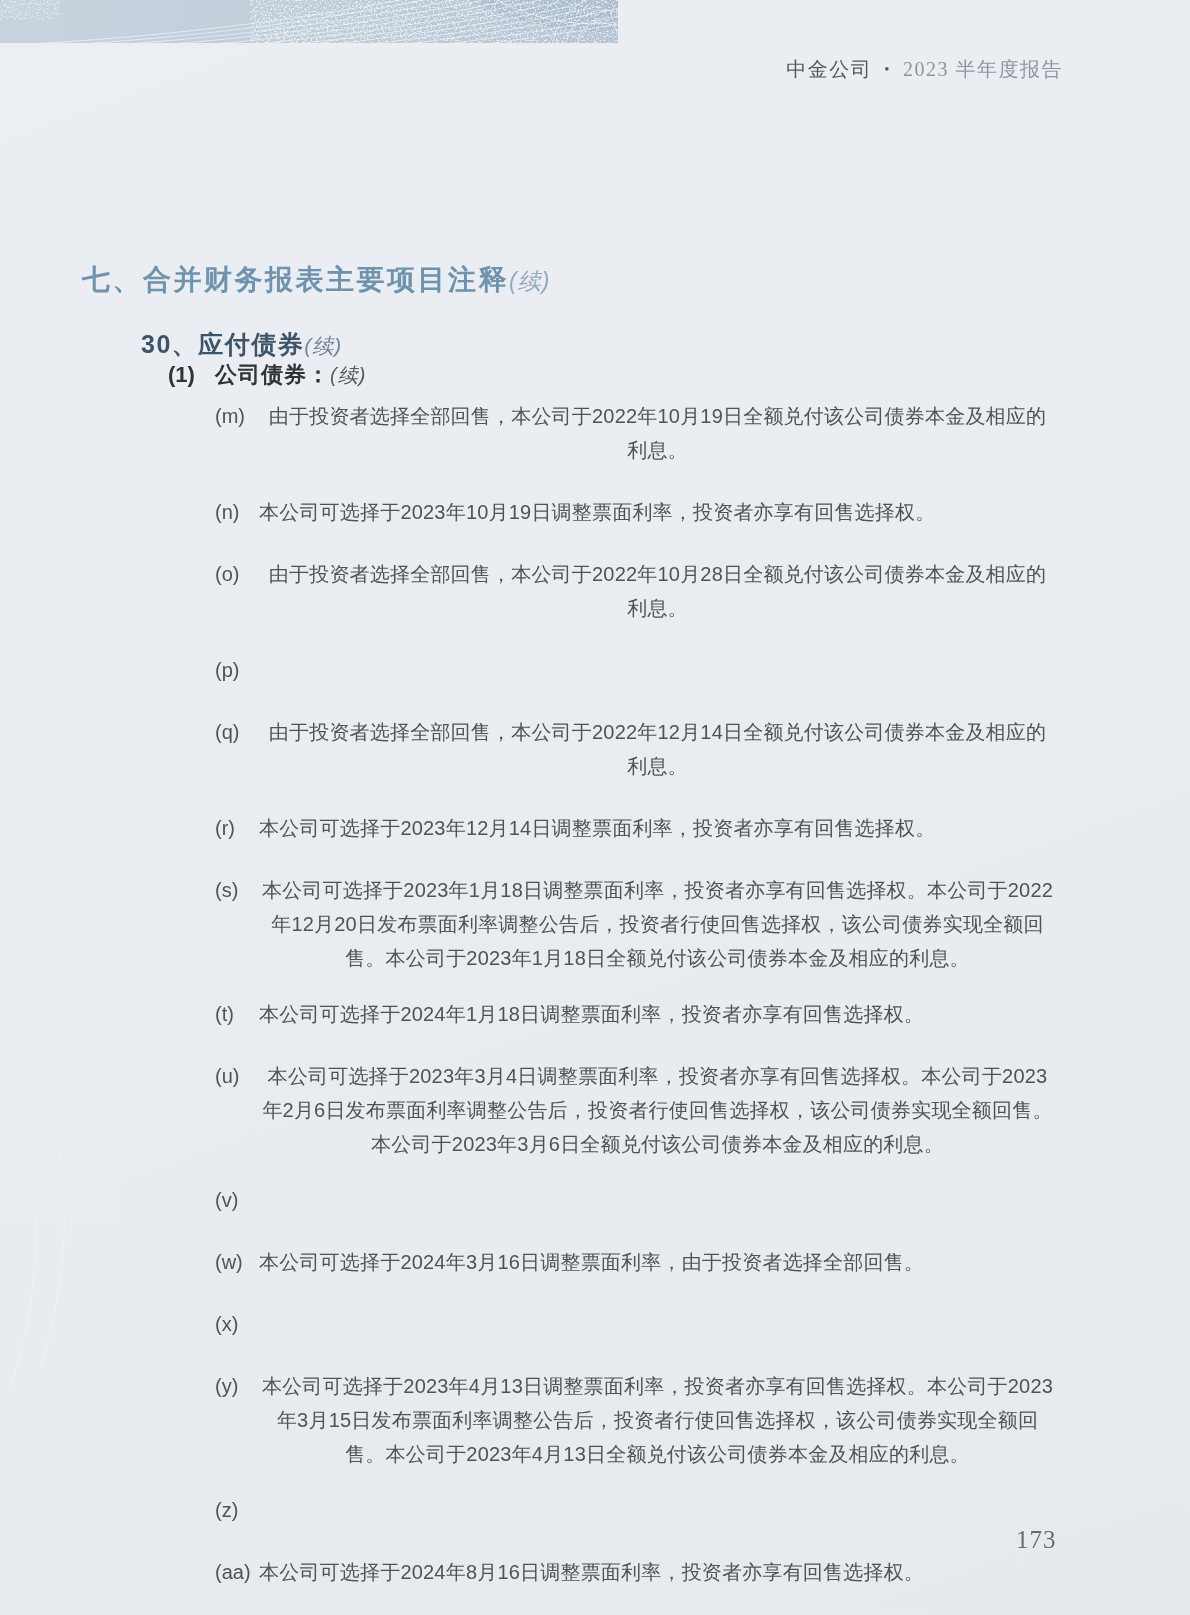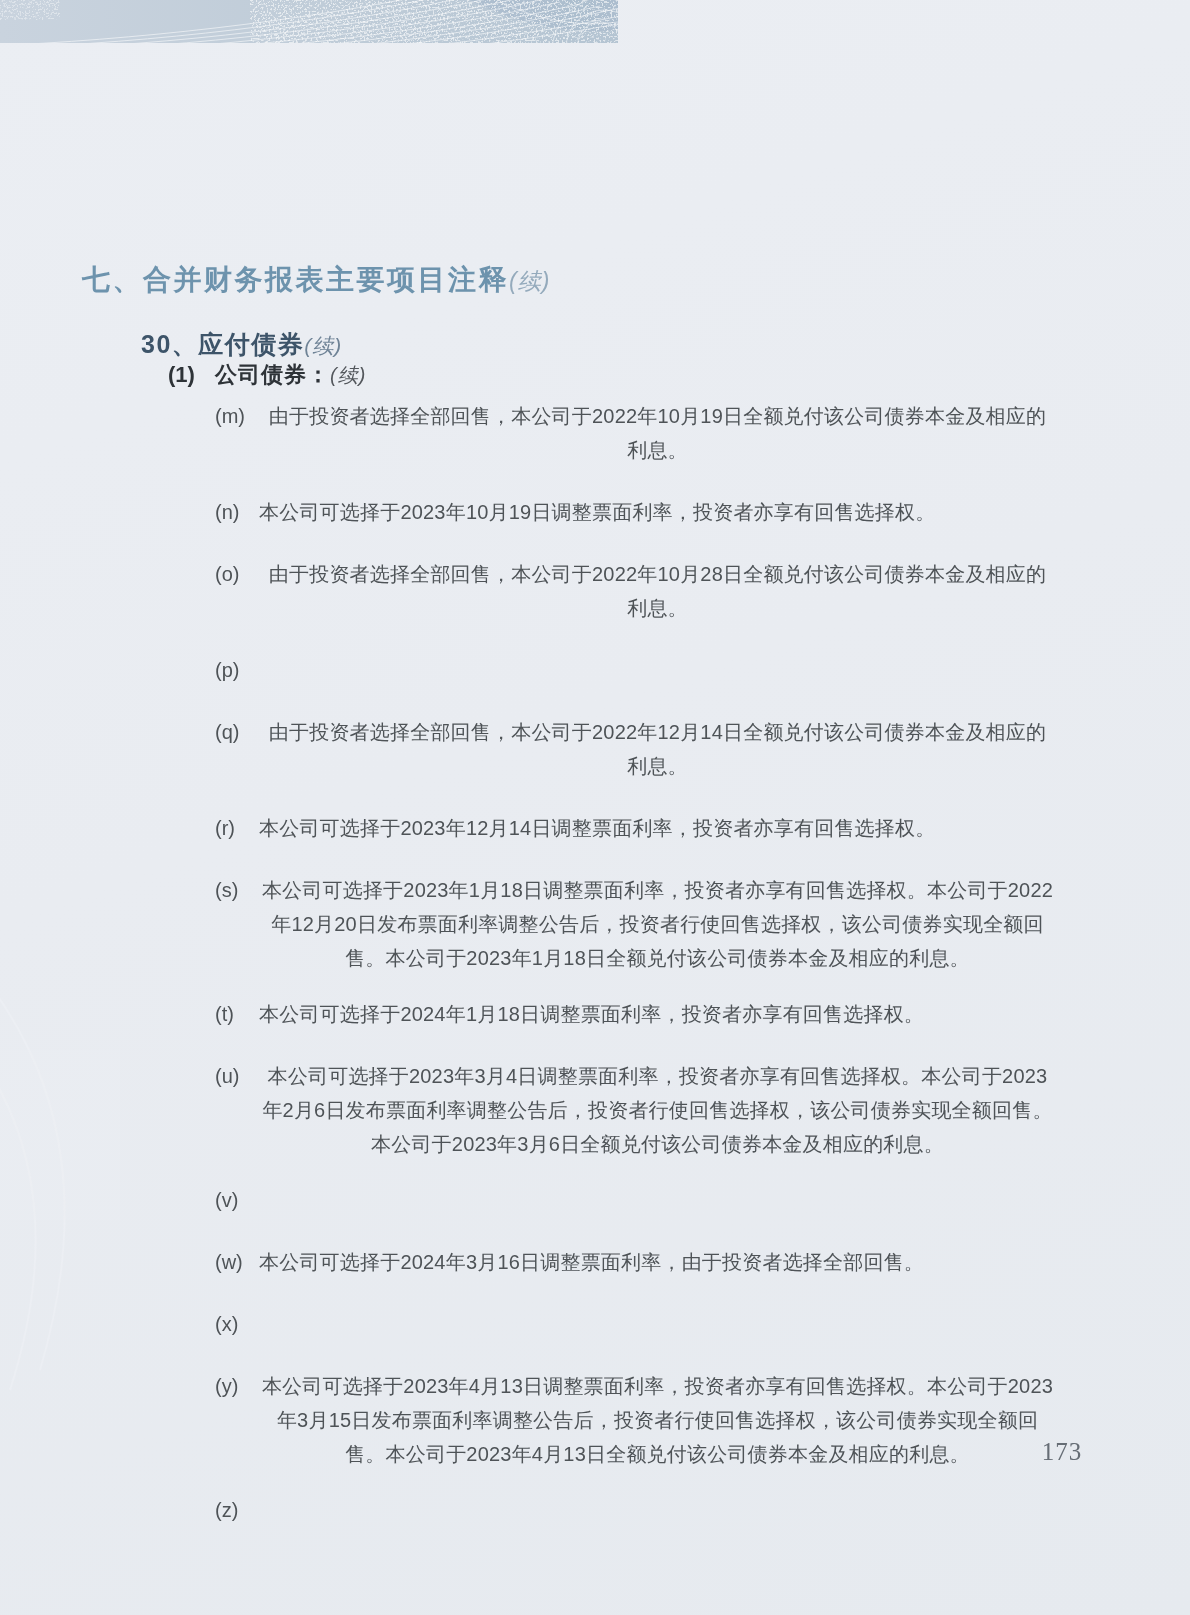--- a/index.html
+++ b/index.html
@@ -52,21 +52,21 @@
   .item.multi{margin-bottom:22px;}
   .item .lbl{
     flex:0 0 44px;font-size:20px;line-height:34px;color:#4e5357;white-space:nowrap;
   }
   .item p{
     margin:0;font-size:20px;line-height:34px;color:#4e5357;
     text-align:center;letter-spacing:.2px;
   }
   
   .pageno{
-    position:absolute;top:1438px;left:1016px;width:92px;text-align:center;
+    position:absolute;top:1526px;left:1016px;width:92px;text-align:left;
     font-family:"Liberation Serif","DejaVu Serif",serif;
     font-size:25px;color:#666d75;letter-spacing:1px;
   }
 </style>
 </head>
 <body>
 
 <div class="page">
 
   <svg class="banner" width="618" height="43" viewBox="0 0 618 43" aria-hidden="true">
@@ -108,20 +108,23 @@
   </svg>
 
   <svg class="watermark" width="220" height="560" viewBox="0 0 220 560" aria-hidden="true">
     <g fill="none" stroke="#f4f6f9" stroke-width="2" opacity="0.55">
       <path d="M-60,80 Q120,250 40,520"></path>
       <path d="M-80,140 Q90,290 10,540"></path>
     </g>
     <rect x="0" y="200" width="120" height="170" fill="#f2f4f8" opacity="0.25"></rect>
   </svg>
 
+  <div class="running-head">
+    <span>中金公司</span><span class="dot">•</span><span class="edition">2023 半年度报告</span>
+  </div>
 
   <h1 class="h1"><span>七、合并财务报表主要项目注释</span><em>(续)</em></h1>
 
   <h2 class="h2"><span>30、应付债券</span><em>(续)</em></h2>
 
   <h3 class="h3"><span class="g-num">(1)</span><span>公司债券：</span><em>(续)</em></h3>
 
   <ol class="items">
     <li class="item">
         <span class="lbl">(m)</span>
@@ -168,17 +171,21 @@
     <li class="item">
         <span class="lbl">(x)</span>
       </li>
     <li class="item multi">
         <span class="lbl">(y)</span>
         <p>本公司可选择于2023年4月13日调整票面利率，投资者亦享有回售选择权。本公司于2023年3月15日发布票面利率调整公告后，投资者行使回售选择权，该公司债券实现全额回售。本公司于2023年4月13日全额兑付该公司债券本金及相应的利息。</p>
       </li>
     <li class="item">
         <span class="lbl">(z)</span>
       </li>
+    <li class="item">
+        <span class="lbl">(aa)</span>
+        <p>本公司可选择于2024年8月16日调整票面利率，投资者亦享有回售选择权。</p>
+      </li>
   </ol>
 
   <div class="pageno">173</div>
 
 </div>
 
 </body></html>

